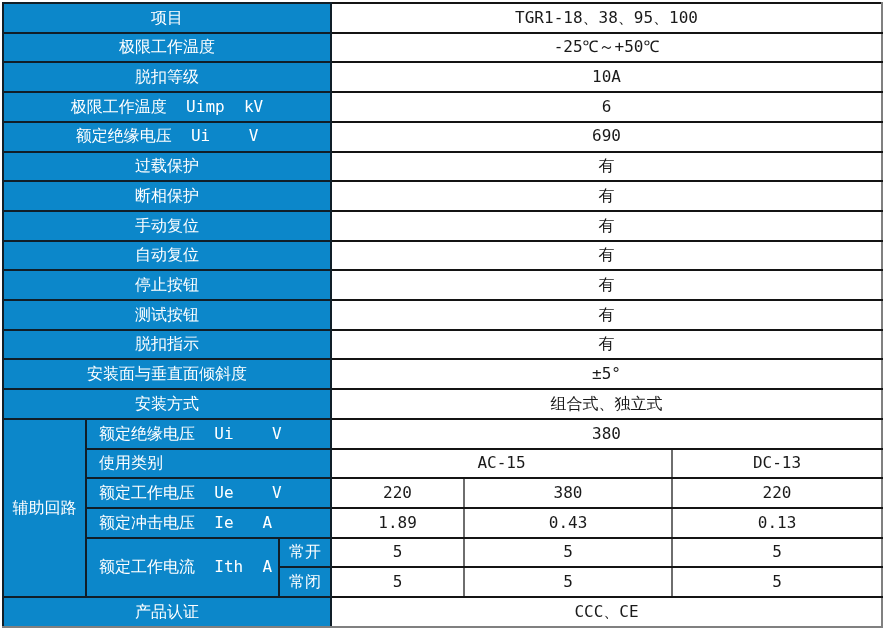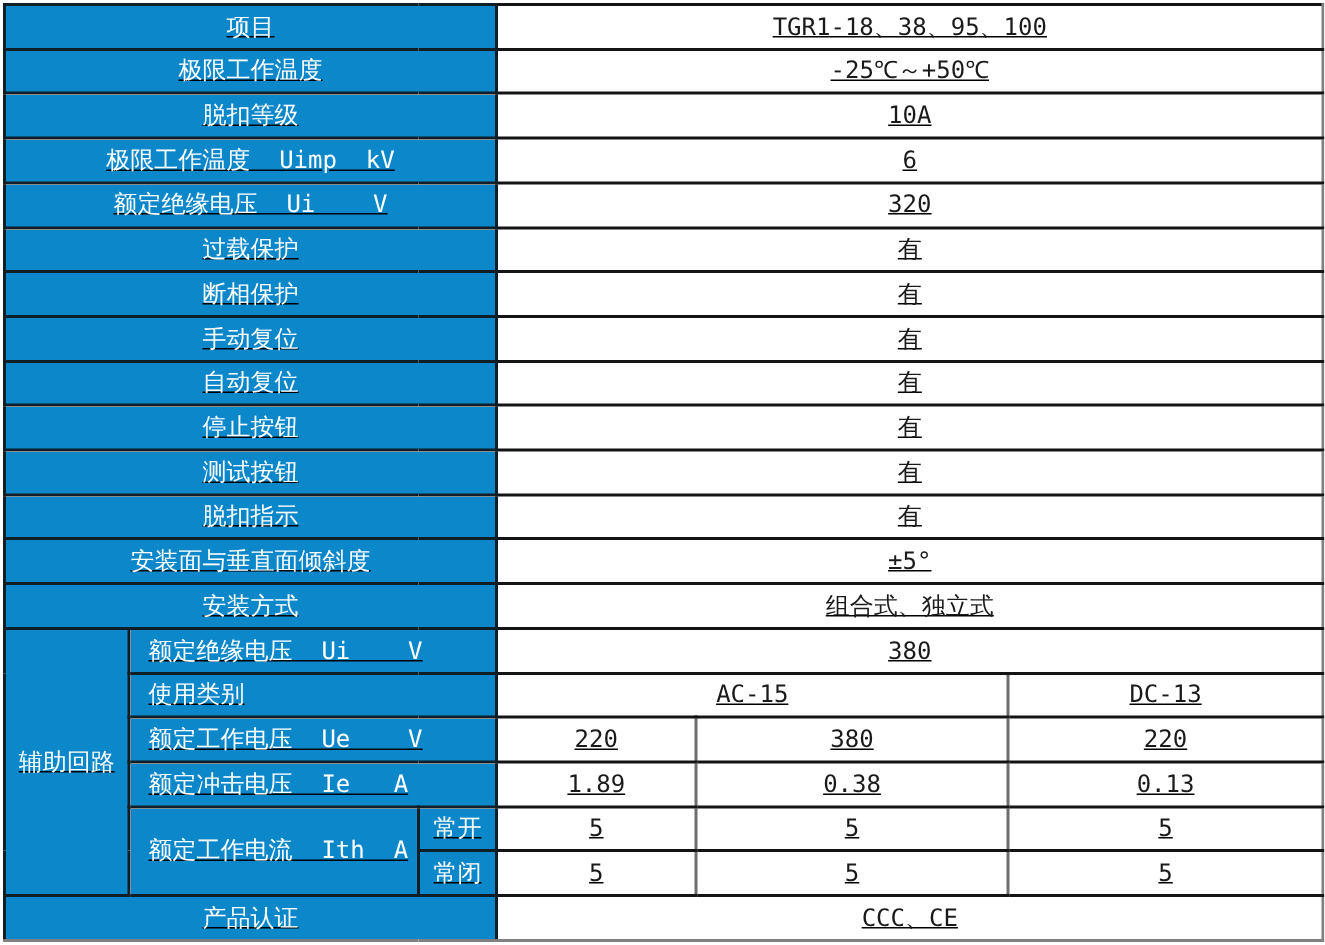--- a/index.html
+++ b/index.html
@@ -1,20 +1,19 @@
 <!DOCTYPE html>
 <html><head>
 <meta charset="utf-8">
 <style>
   html,body{margin:0;padding:0;background:#ffffff;}
   .page{
     width:883px;height:630px;box-sizing:border-box;
     padding:2px;background:#ffffff;overflow:hidden;
     font-family:"DejaVu Sans Mono","Liberation Mono",monospace;
-    text-decoration:underline;
   }
   table.spec{
     border-collapse:collapse;table-layout:fixed;
     width:879px;height:626px;
   }
   td{
     padding:0;margin:0;overflow:hidden;
     text-align:center;vertical-align:middle;
     font-size:16px;line-height:1.15;
     white-space:pre;
@@ -61,21 +60,21 @@
     <tr>
       <td class="b" colspan="3">脱扣等级</td>
       <td class="w edge-r" colspan="3">10A</td>
     </tr>
     <tr>
       <td class="b" colspan="3">极限工作温度  Uimp  kV</td>
       <td class="w edge-r" colspan="3">6</td>
     </tr>
     <tr>
       <td class="b" colspan="3">额定绝缘电压  Ui    V</td>
-      <td class="w edge-r" colspan="3">320</td>
+      <td class="w edge-r" colspan="3">690</td>
     </tr>
     <tr>
       <td class="b" colspan="3">过载保护</td>
       <td class="w edge-r" colspan="3">有</td>
     </tr>
     <tr>
       <td class="b" colspan="3">断相保护</td>
       <td class="w edge-r" colspan="3">有</td>
     </tr>
     <tr>
@@ -119,21 +118,21 @@
     </tr>
     <tr>
       <td class="b ll" colspan="2">额定工作电压  Ue    V</td>
       <td class="w">220</td>
       <td class="w">380</td>
       <td class="w edge-r">220</td>
     </tr>
     <tr>
       <td class="b ll" colspan="2">额定冲击电压  Ie   A</td>
       <td class="w">1.89</td>
-      <td class="w">0.38</td>
+      <td class="w">0.43</td>
       <td class="w edge-r">0.13</td>
     </tr>
     <tr>
       <td class="b ll" rowspan="2">额定工作电流  Ith  A</td>
       <td class="b">常开</td>
       <td class="w">5</td>
       <td class="w">5</td>
       <td class="w edge-r">5</td>
     </tr>
     <tr>

